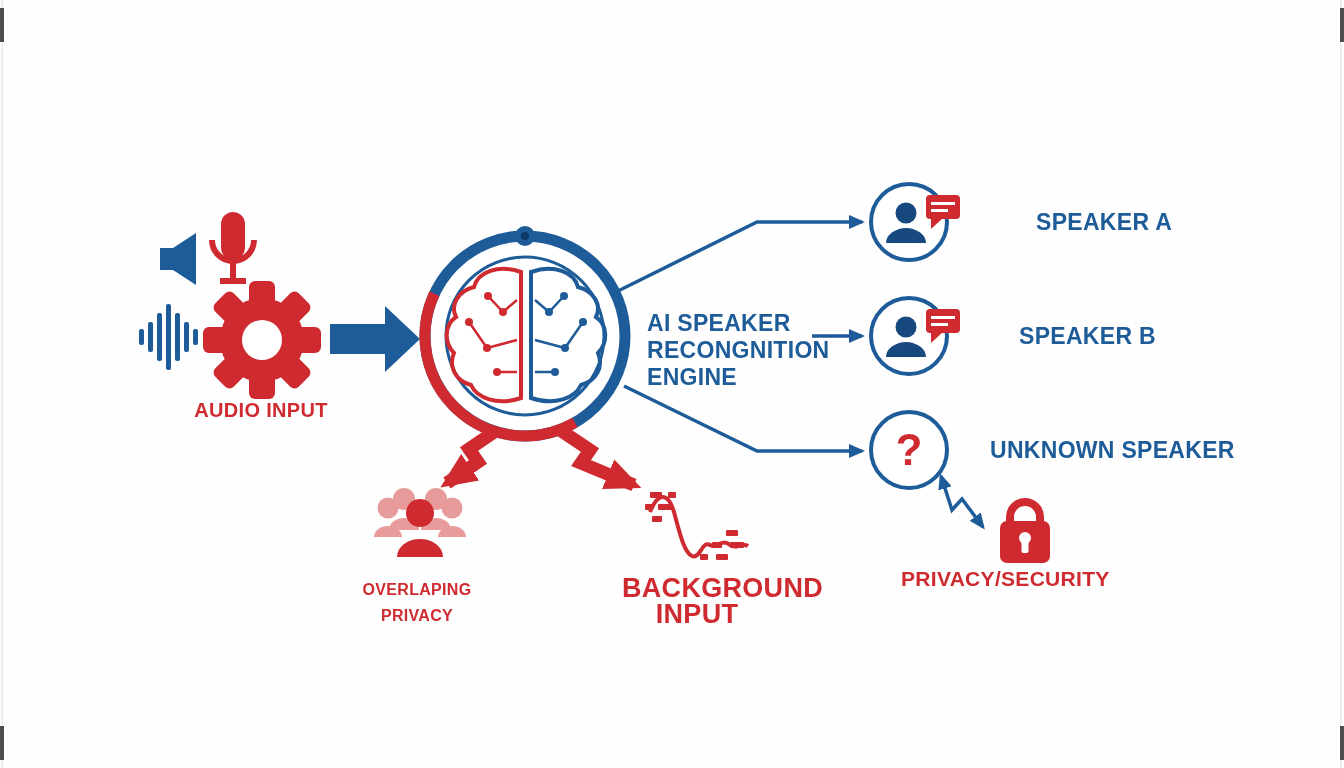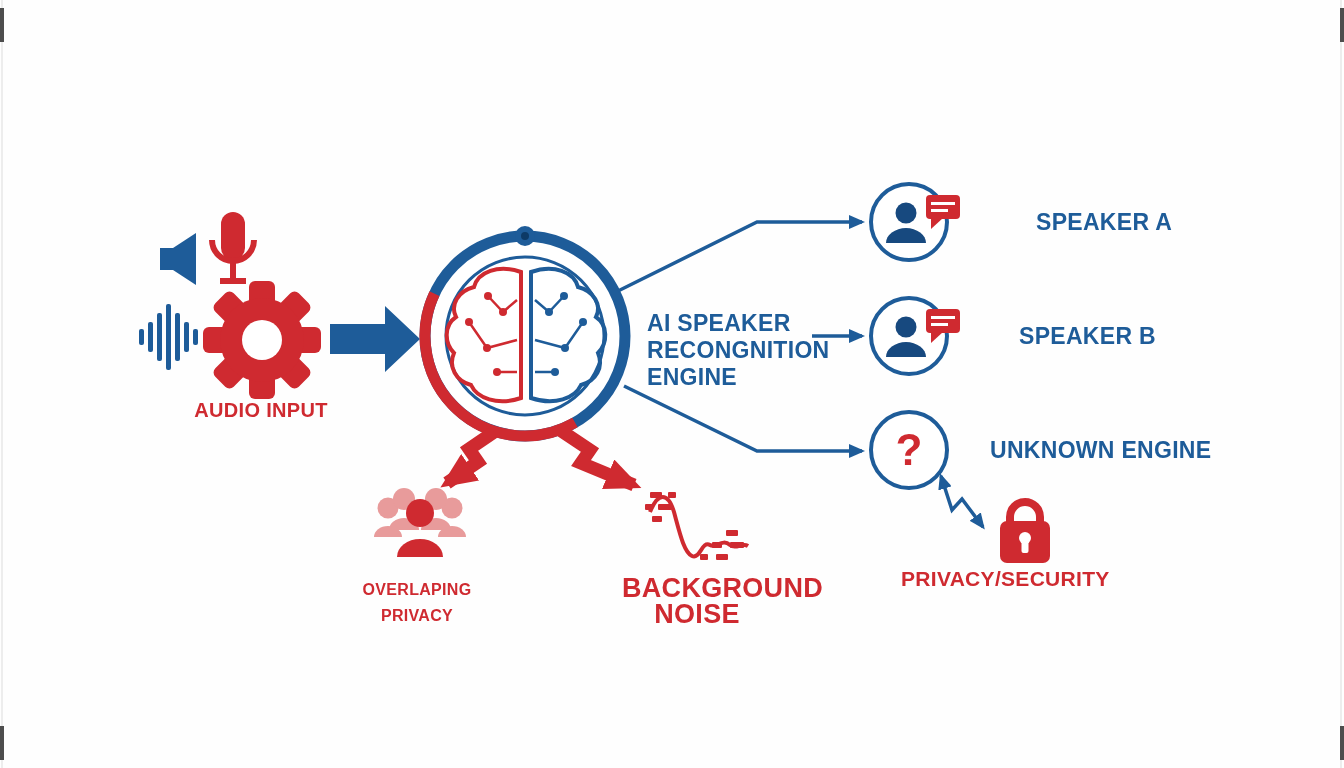--- a/index.html
+++ b/index.html
@@ -202,29 +202,29 @@
   <div class="label blue" style="left:647px; top:294px; font-size:23px; line-height:27px;margin-top:16px;">
     <div>AI SPEAKER</div>
     <div>RECONGNITION</div>
     <div>ENGINE</div>
   </div>
 
   <div class="label blue" style="left:990px; top:209px; font-size:23px;margin-left:46px;">SPEAKER A</div>
 
   <div class="label blue" style="left:1019px; top:323px; font-size:23px;">SPEAKER B</div>
 
-  <div class="label blue" style="left:990px; top:437px; font-size:23px;">UNKNOWN ENGINE</div>
+  <div class="label blue" style="left:990px; top:437px; font-size:23px;">UNKNOWN SPEAKER</div>
 
   <div class="label red center" style="left:887px; top:424px; width:44px; font-size:44px; line-height:52px;">?</div>
 
   <div class="label red center" style="left:342px; top:577px; width:150px; font-size:16px; line-height:26px;">
     <div>OVERLAPING</div>
     <div>PRIVACY</div>
   </div>
 
   <div class="label red center" style="left:622px; top:575px; width:150px; font-size:27px; line-height:26px;">
     <div>BACKGROUND</div>
-    <div>NOISE</div>
+    <div>INPUT</div>
   </div>
 
   <div class="label red center" style="left:901px; top:567px; width:200px; font-size:21px;">PRIVACY/SECURITY</div>
 
 </div>
 
 </body></html>

